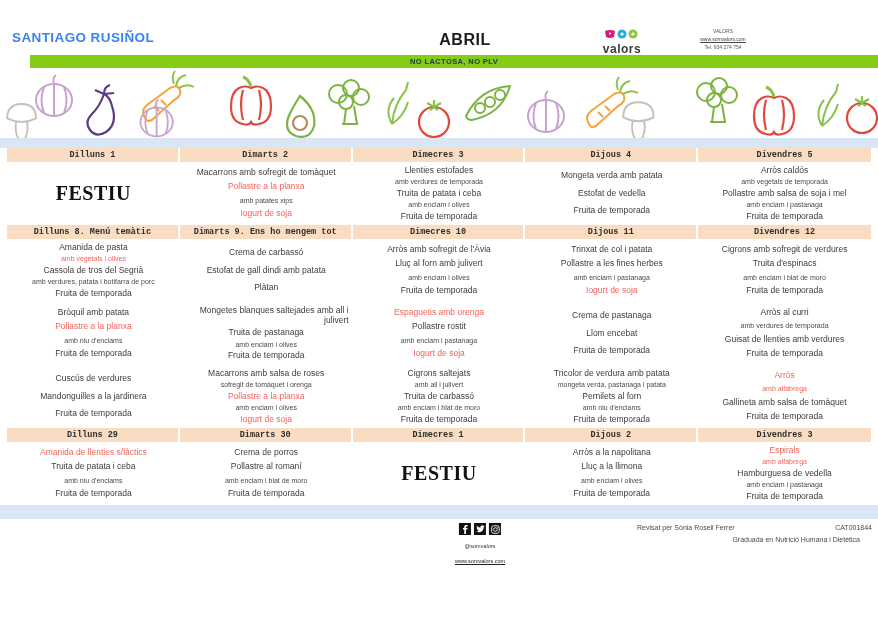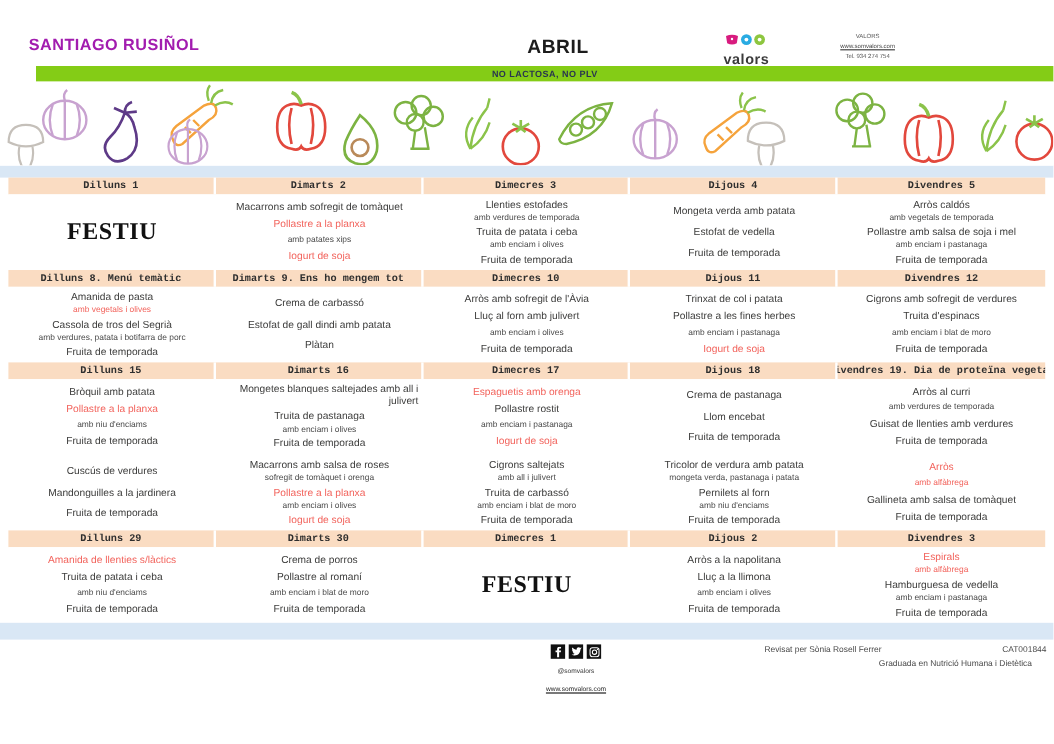--- a/index.html
+++ b/index.html
@@ -1,21 +1,21 @@
 <!DOCTYPE html>
 <html><head>
 <meta charset="utf-8">
 <style>
   * { margin:0; padding:0; box-sizing:border-box; }
   html,body { width:878px; height:620px; background:#ffffff; font-family:"Liberation Sans", sans-serif; overflow:hidden; }
   .page { position:relative; width:878px; height:620px; background:#fff; }
 
   
   .topbar { position:relative; height:55px; }
-  .school-name { position:absolute; left:24px; top:30px; font-size:13.5px; font-weight:bold; color:#a21caf; letter-spacing:.4px; }
+  .school-name { position:absolute; left:12px; top:30px; font-size:13.5px; font-weight:bold; color:#3b82f6; letter-spacing:.4px; }
   .month-title { position:absolute; left:465px; top:31px; transform:translateX(-50%); font-size:16px; font-weight:bold; color:#1c1c1c; letter-spacing:.5px; }
   .logo { position:absolute; left:598px; top:26px; width:48px; text-align:center; }
   .logo .logo-word { font-size:12px; font-weight:bold; color:#3b3b3b; letter-spacing:.5px; line-height:10px; }
   .contact { position:absolute; left:688px; top:27px; width:70px; text-align:center; font-size:5px; line-height:8px; color:#555; }
   .contact .contact-link { text-decoration:underline; color:#444; }
 
   
   .diet-bar { height:13px; margin-left:30px; background:#84cc16; display:flex; align-items:center; justify-content:center; }
   .diet-bar span { font-size:7.5px; font-weight:bold; color:#29364f; letter-spacing:.4px; }
 
@@ -221,27 +221,20 @@
           <div class="line small">amb enciam i pastanaga</div>
           <div class="line red">Iogurt de soja</div>
         </div>
         <div class="day-cell">
           <div class="line normal">Cigrons amb sofregit de verdures</div>
           <div class="line normal">Truita d'espinacs</div>
           <div class="line small">amb enciam i blat de moro</div>
           <div class="line normal">Fruita de temporada</div>
         </div>
       </div>
-      <div class="week-header">
-        <div class="day-header">Dilluns 15</div>
-        <div class="day-header">Dimarts 16</div>
-        <div class="day-header">Dimecres 17</div>
-        <div class="day-header">Dijous 18</div>
-        <div class="day-header">Divendres 19. Dia de proteïna vegetal</div>
-      </div>
       <div class="week-content">
         <div class="day-cell">
           <div class="line normal">Bròquil amb patata</div>
           <div class="line red">Pollastre a la planxa</div>
           <div class="line small">amb niu d'enciams</div>
           <div class="line normal">Fruita de temporada</div>
         </div>
         <div class="day-cell">
           <div class="line normal">Mongetes blanques saltejades amb all i julivert</div>
           <div class="line normal">Truita de pastanaga</div>

